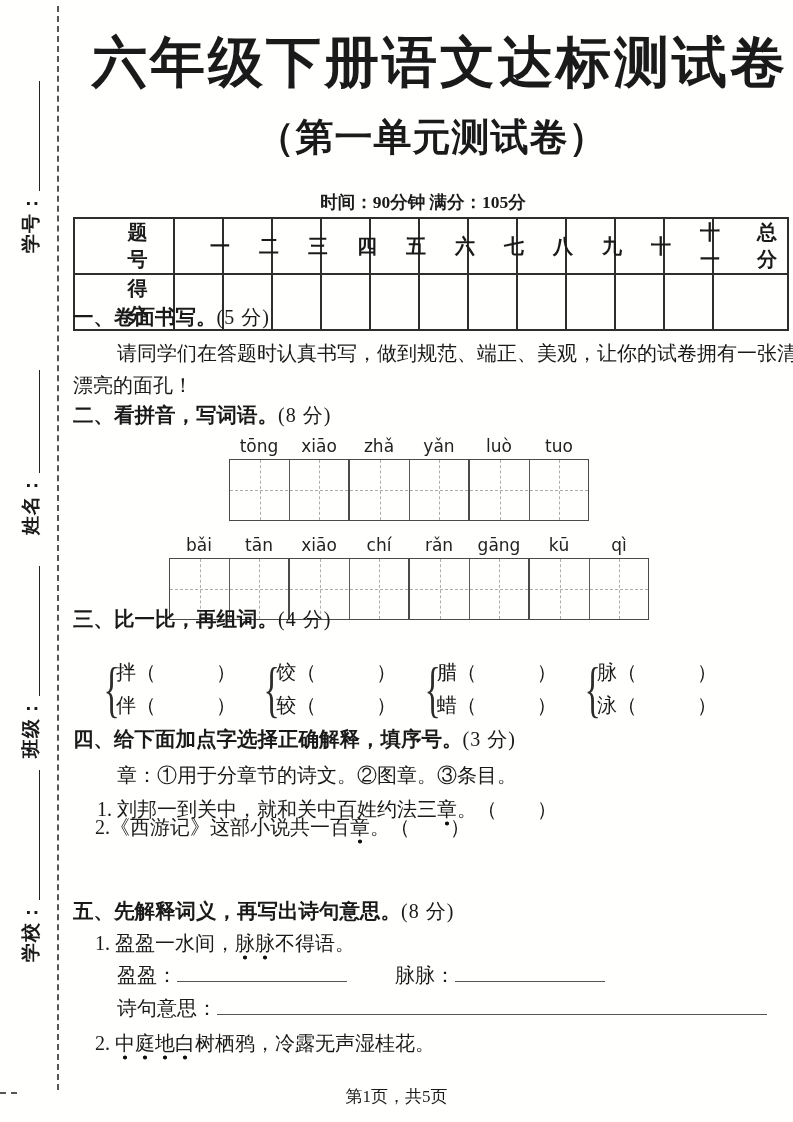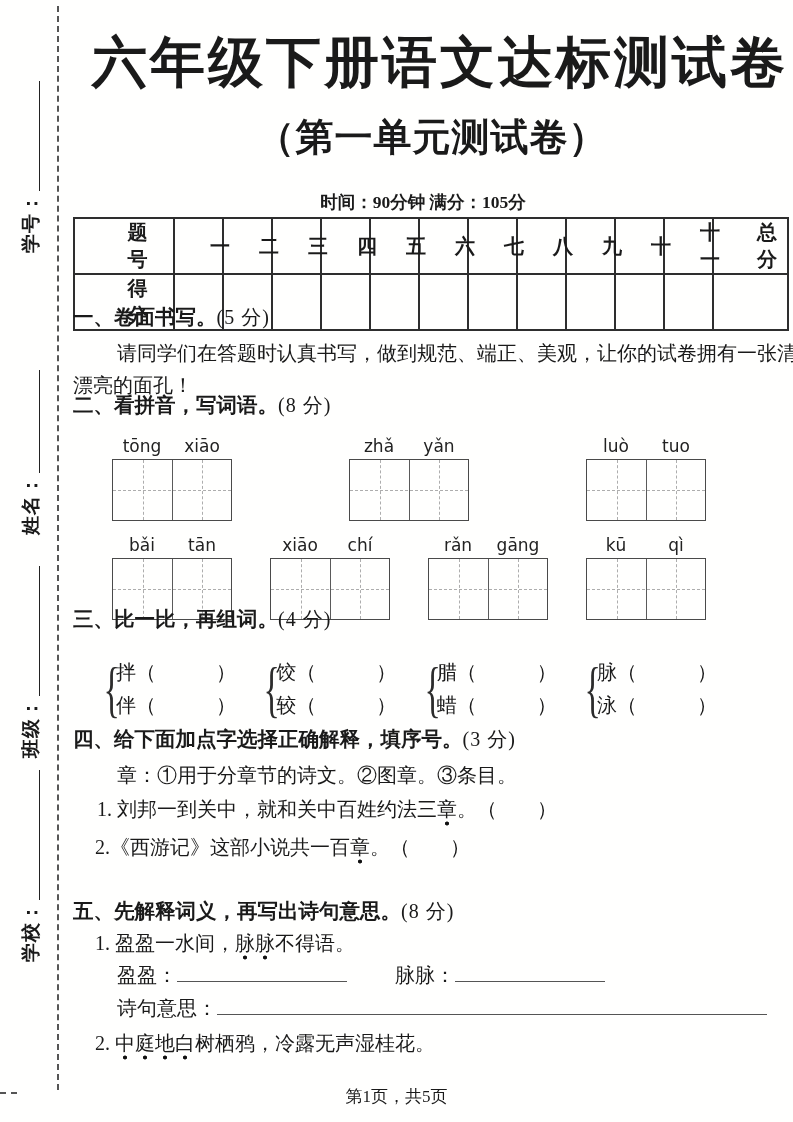--- a/index.html
+++ b/index.html
@@ -31,21 +31,21 @@
   table.score td { border:2px solid #2e2e2e; height:40px; text-align:center;
                    font-size:20px; font-weight:700; letter-spacing:2px;padding-left:35px; }
   table.score td.qh { letter-spacing:8px; }
 
   
   .sec-head { position:absolute; left:73px; font-size:20.5px; font-weight:800; white-space:nowrap; }
   .sec-head .score { font-weight:400; font-size:20px; letter-spacing:1px; }
   .bodyline { position:absolute; font-size:20px; line-height:30px; white-space:nowrap; }
 
   
-  .pyrow { position:absolute; left:112px; width:594px; display:flex; justify-content:space-between;gap:16px; }
+  .pyrow { position:absolute; left:112px; width:594px; display:flex; justify-content:center; }
   .pgroup { width:120px; }
   .plabels { display:flex; height:23px; font-family:"DejaVu Sans", sans-serif; font-size:17px; color:#222; }
   .plabels span { width:60px; text-align:center; }
   .tzg { position:relative; width:120px; height:62px; border:1.6px solid #4a4a4a; }
   .tzg i { position:absolute; display:block; }
   .tzg .vm { left:50%; top:0; bottom:0; border-left:1.4px solid #5a5a5a; }
   .tzg .vq1 { left:25%; top:0; bottom:0; border-left:1px dashed #adadad; }
   .tzg .vq3 { left:75%; top:0; bottom:0; border-left:1px dashed #adadad; }
   .tzg .hm  { top:50%; left:0; right:0; border-top:1px dashed #adadad; }
 
@@ -144,21 +144,21 @@
     </tr>
   </tbody>
     </table>
 
   <div class="sec-head" style="top:303px">
     <span>一、卷面书写。</span><span class="score">(5 分)</span>
   </div>
   <div class="bodyline" style="left:117px; top:338px">请同学们在答题时认真书写，做到规范、端正、美观，让你的试卷拥有一张清秀、</div>
   <div class="bodyline" style="left:73px; top:370px">漂亮的面孔！</div>
 
-  <div class="sec-head" style="top:391px">
+  <div class="sec-head" style="top:401px">
     <span>二、看拼音，写词语。</span><span class="score">(8 分)</span>
   </div>
 
   <div class="pyrow" style="top:436px">
     <div class="pgroup">
       <div class="plabels">
           <span>tōng</span>
           <span>xiāo</span>
         </div>
       <div class="tzg">
@@ -281,21 +281,21 @@
   </div>
 
   <div class="sec-head" style="top:725px">
     <span>四、给下面加点字选择正确解释，填序号。</span><span class="score">(3 分)</span>
   </div>
   <div class="bodyline" style="left:117px; top:760px">章：①用于分章节的诗文。②图章。③条目。</div>
 
   <div class="bodyline" style="left:97px; top:794px">
     <span>1. 刘邦一到关中，就和关中百姓约法三</span><span class="dt">章</span><span>。（　　）</span>
   </div>
-  <div class="bodyline" style="left:95px; top:832px">
+  <div class="bodyline" style="left:95px; top:812px">
     <span>2.《西游记》这部小说共一百</span><span class="dt">章</span><span>。（　　）</span>
   </div>
 
   <div class="sec-head" style="top:897px">
     <span>五、先解释词义，再写出诗句意思。</span><span class="score">(8 分)</span>
   </div>
   <div class="bodyline" style="left:95px; top:928px">
     <span>1. 盈盈一水间，</span><span class="dt">脉脉</span><span>不得语。</span>
   </div>
   <div class="bodyline" style="left:117px; top:960px">

